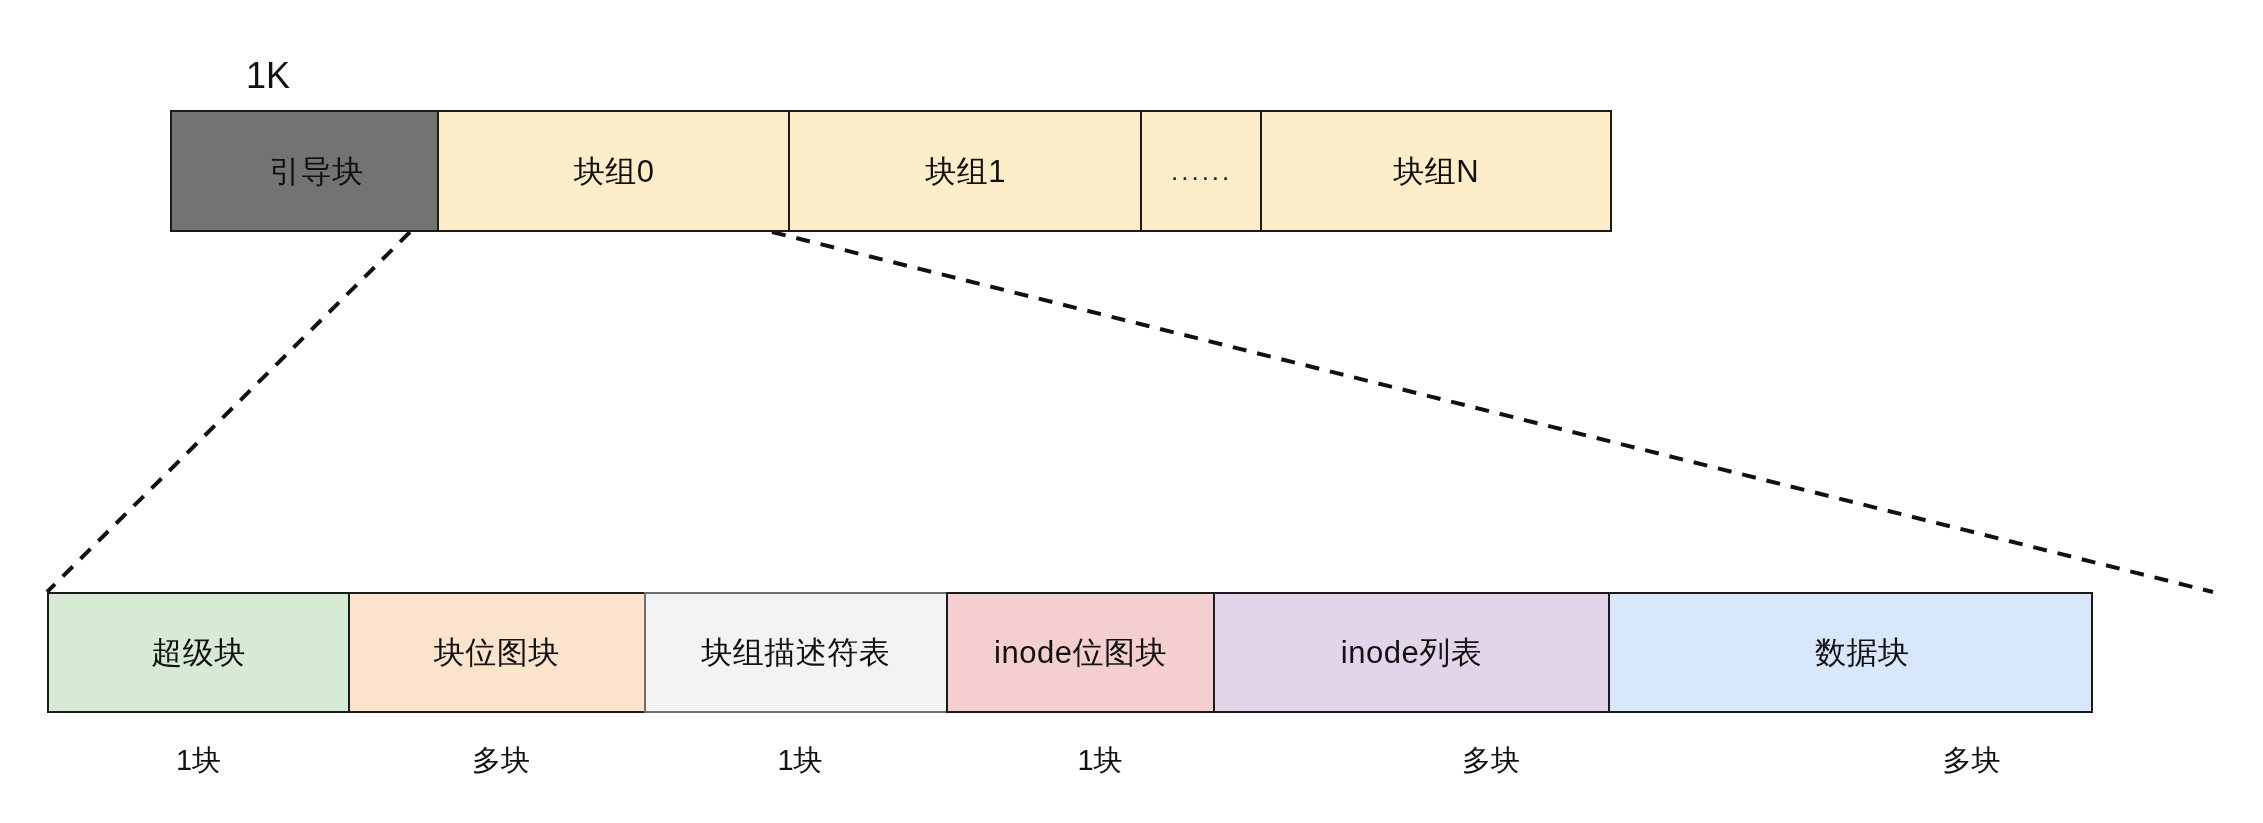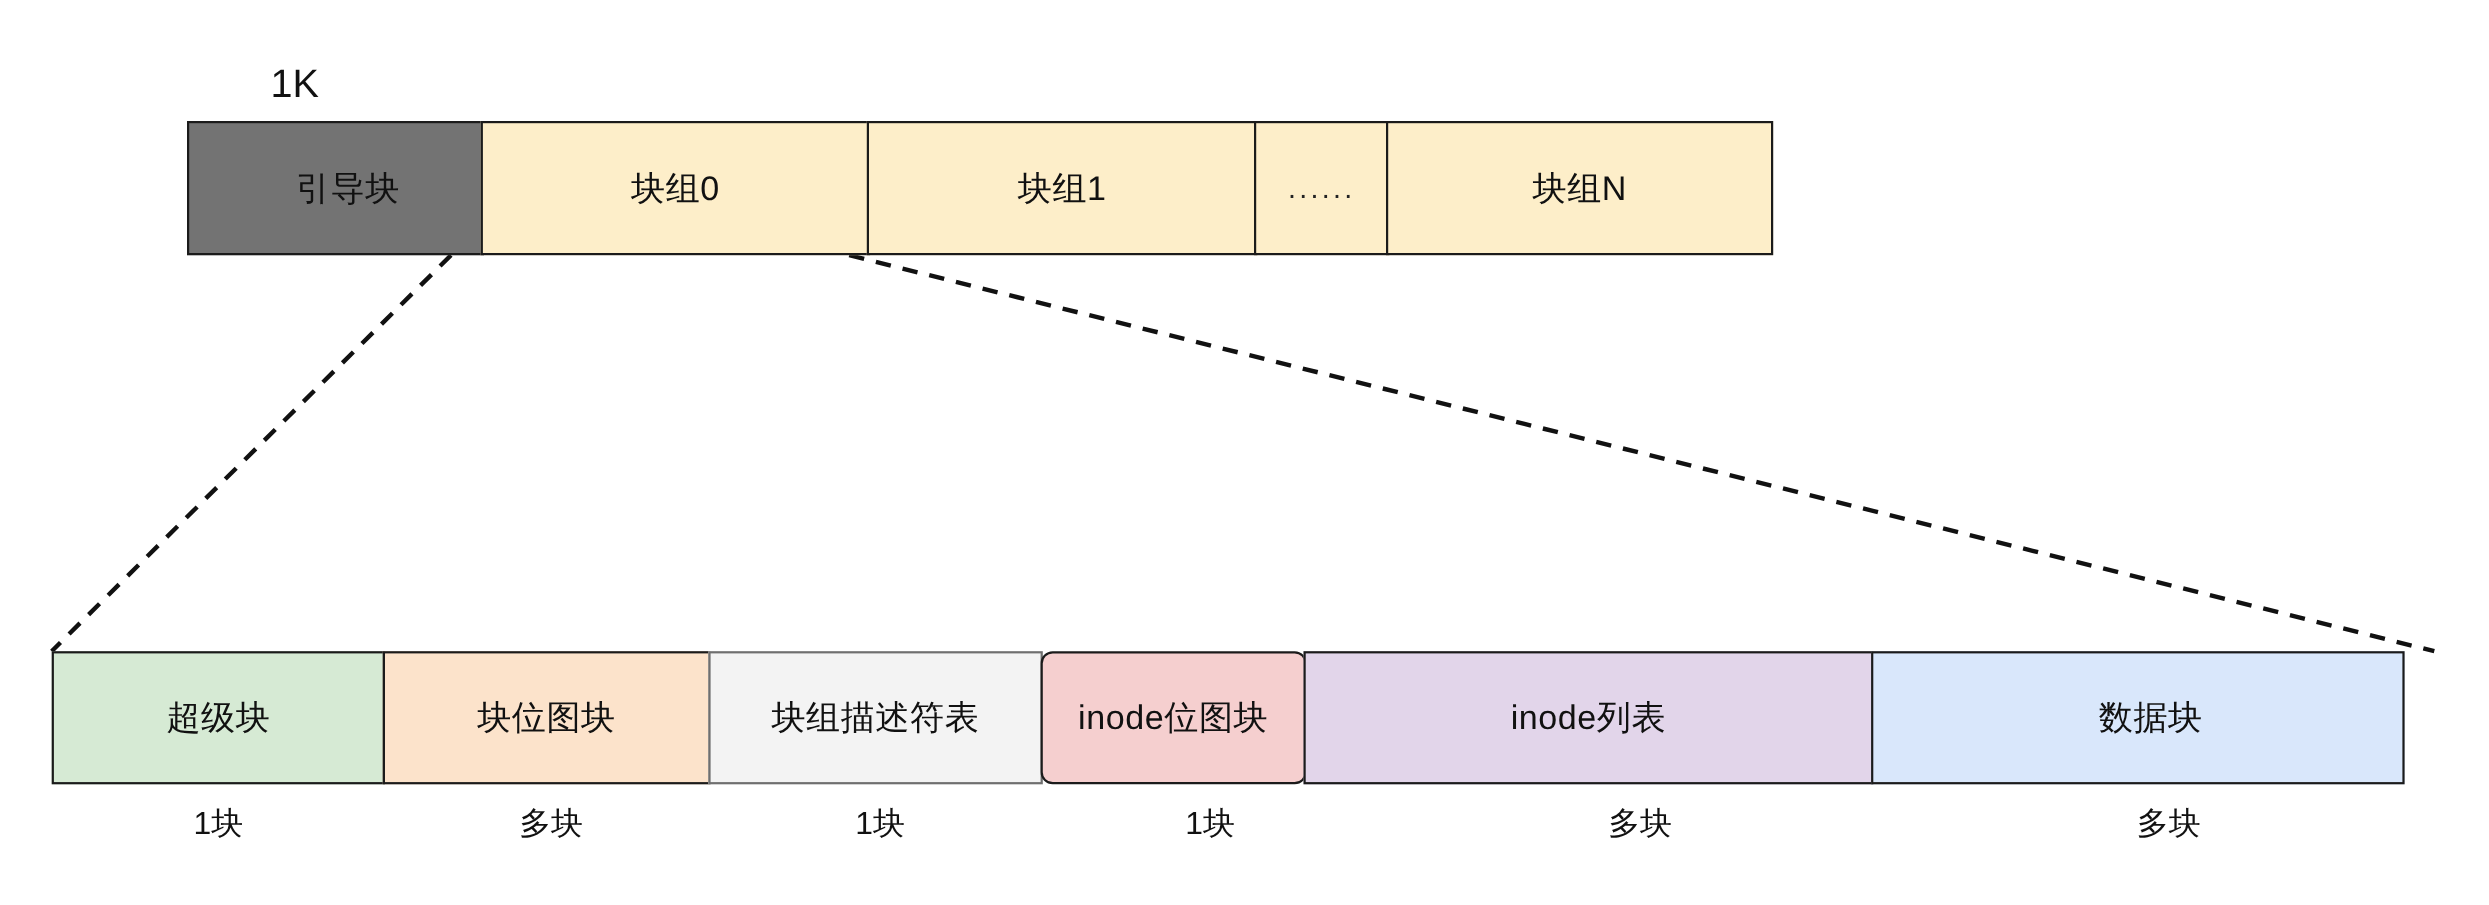--- a/index.html
+++ b/index.html
@@ -92,21 +92,21 @@
   #bottom-captions {
     position: absolute;
     left: 47px;
     top: 735px;
     width: 2166px;
     height: 40px;
     display: flex;
   }
   #bottom-captions .caption {
     display: flex;
-    align-items: flex-start;
+    align-items: flex-end;
     justify-content: center;
     font-size: 29px;
     line-height: 1;
     color: #111111;
     box-sizing: border-box;
     white-space: nowrap;
   }
 </style>
 </head>
 <body>
@@ -141,24 +141,24 @@
   <div class="bar" id="bottom-bar">
     <div class="cell" style="width:303px;background:#d6ead4;">
       <span>超级块</span>
     </div>
     <div class="cell" style="width:298.5px;background:#fce3cb;">
       <span>块位图块</span>
     </div>
     <div class="cell muted-border" style="width:304.5px;background:#f3f3f3;">
       <span>块组描述符表</span>
     </div>
-    <div class="cell" style="width:242px;background:#f5cfcf;border-radius:11px;">
+    <div class="cell" style="width:270px;background:#f5cfcf;">
       <span>inode位图块</span>
     </div>
-    <div class="cell" style="width:518px;background:#e2d5ea;">
+    <div class="cell" style="width:397px;background:#e2d5ea;">
       <span>inode列表</span>
     </div>
     <div class="cell" style="width:485.5px;background:#d9e7fb;padding-left:24px;">
       <span>数据块</span>
     </div>
   </div>
 
   <div id="bottom-captions">
     <div class="caption" style="width:303px;">
       <span>1块</span>

